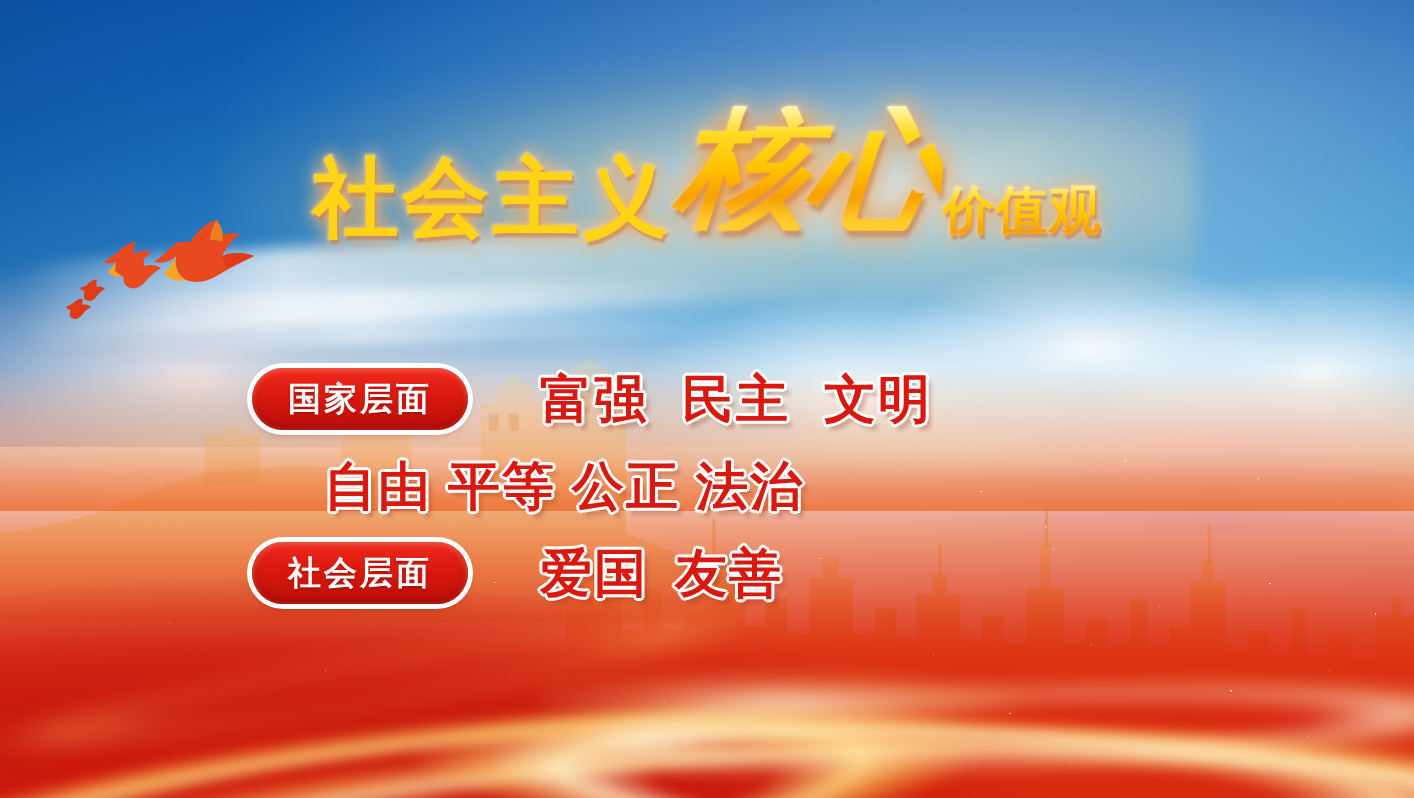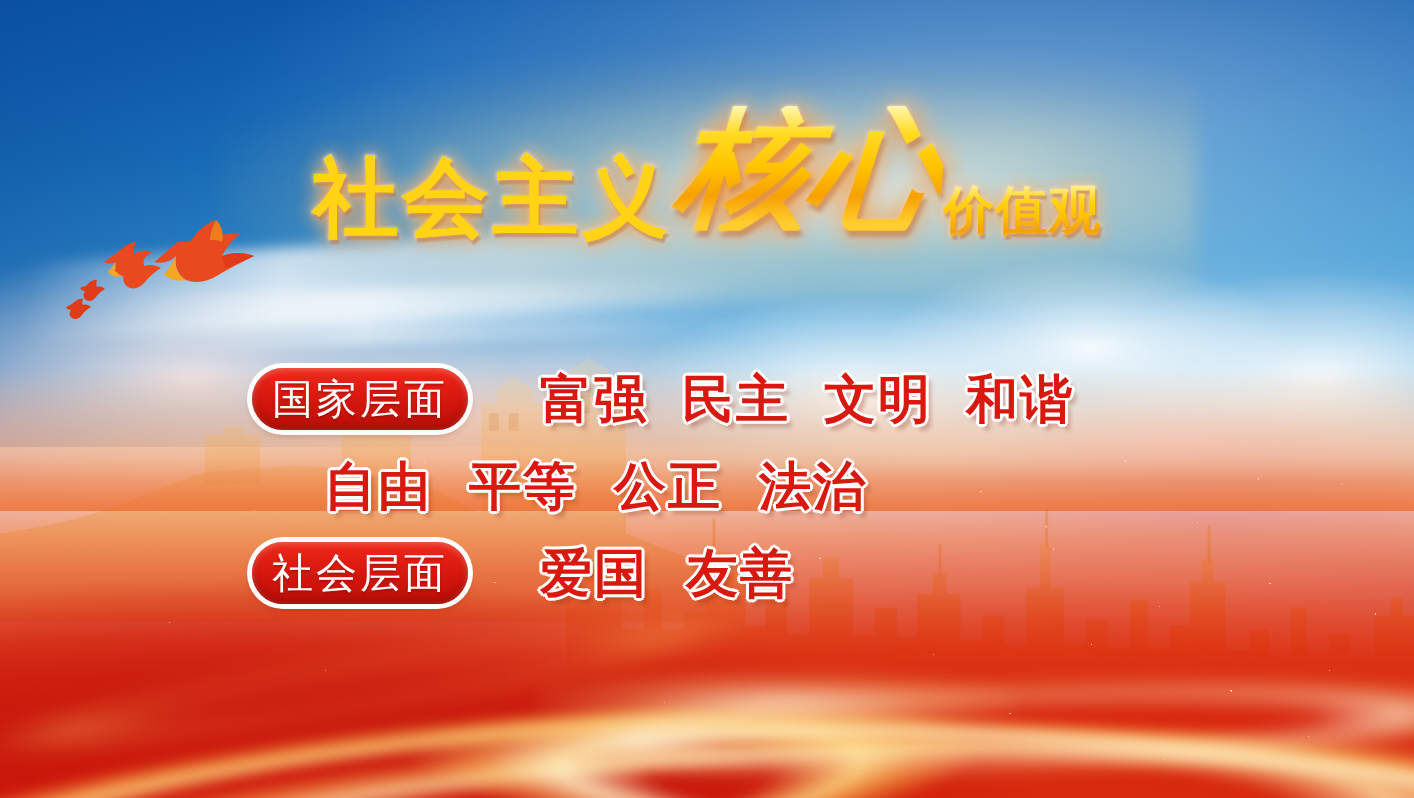--- a/index.html
+++ b/index.html
@@ -225,39 +225,39 @@
     display:flex;align-items:center;justify-content:center;
     background:linear-gradient(to bottom,#ef2a1c 0%,#e31e13 26%,#d0150c 62%,#bc1008 100%);
     box-shadow:
       0 0 0 5px #ffffff,
       0 4px 9px rgba(120,20,0,.35),
       inset 0 2px 6px rgba(255,170,150,.45),
       inset 0 -4px 10px rgba(100,0,0,.35);
   }
   .pill-text{
     font-family:"DejaVu Sans","Liberation Sans",sans-serif;
-    font-weight:400;font-size:41px;letter-spacing:3px;color:#ffffff;
+    font-weight:700;font-size:33px;letter-spacing:3px;color:#ffffff;
     text-shadow:0 2px 2px rgba(120,10,0,.40);
   }
   .values{
     display:flex;align-items:center;gap:34px;
     margin-left:72px;
   }
   .value{
     font-family:"DejaVu Sans","Liberation Sans",sans-serif;
     font-weight:700;font-size:52px;letter-spacing:2px;line-height:1;
     color:#d9190f;
     -webkit-text-stroke:0px;
     text-shadow:
       -2px -2px 0 #fff, 2px -2px 0 #fff, -2px 2px 0 #fff, 2px 2px 0 #fff,
       -3px 0 0 #fff, 3px 0 0 #fff, 0 -3px 0 #fff, 0 3px 0 #fff,
       5px 6px 4px rgba(130,30,10,.30);
   }
-  .row-2 .values{gap:37px;}
-  .row-3 .values{gap:38px;align-items:flex-end;}
+  .row-2 .values{gap:16px;}
+  .row-3 .values{gap:27px;align-items:flex-end;}
 </style>
 </head>
 <body>
 
 <div id="poster">
 
   <div class="sky"></div>
   <div class="sky-tilt"></div>
 
   <div class="cloud-left-mist"></div>
@@ -374,21 +374,20 @@
   <div class="rows">
 
     <div class="row row-1">
       <div class="pill">
         <span class="pill-text">国家层面</span>
       </div>
       <div class="values">
         <span class="value">富强</span>
         <span class="value">民主</span>
         <span class="value">文明</span>
-        <span class="value">和谐</span>
       </div>
     </div>
 
     <div class="row row-2">
       <div class="values">
         <span class="value">自由</span>
         <span class="value">平等</span>
         <span class="value">公正</span>
         <span class="value">法治</span>
       </div>

